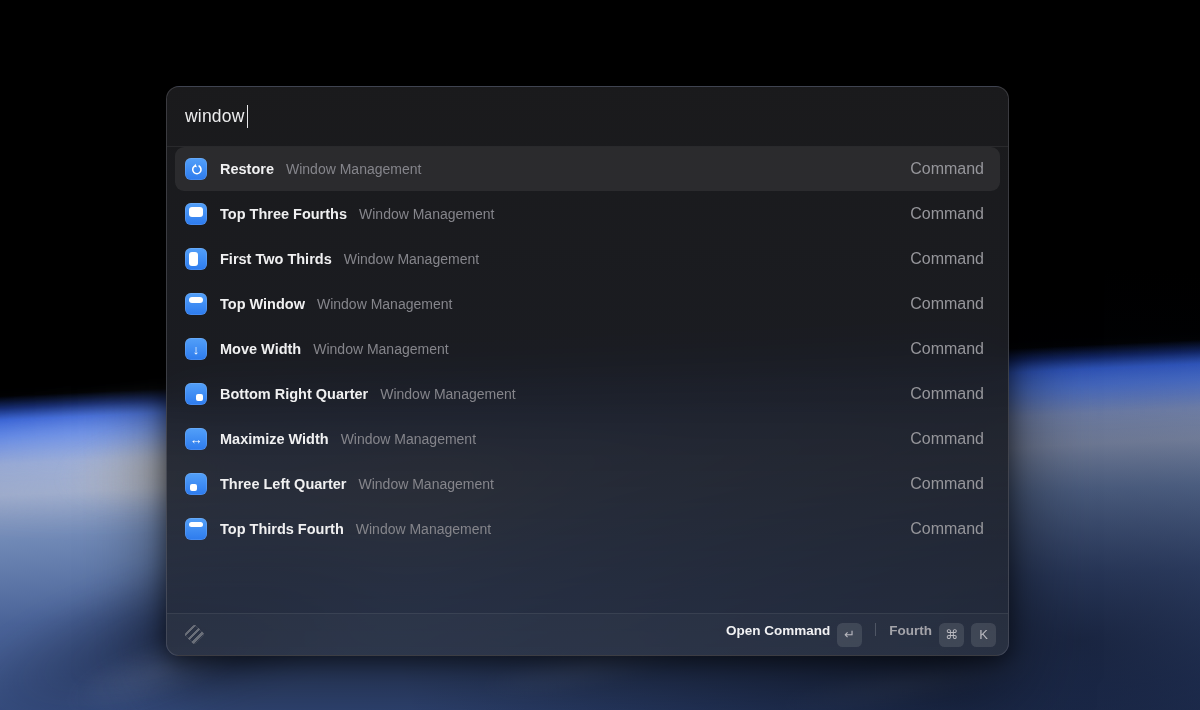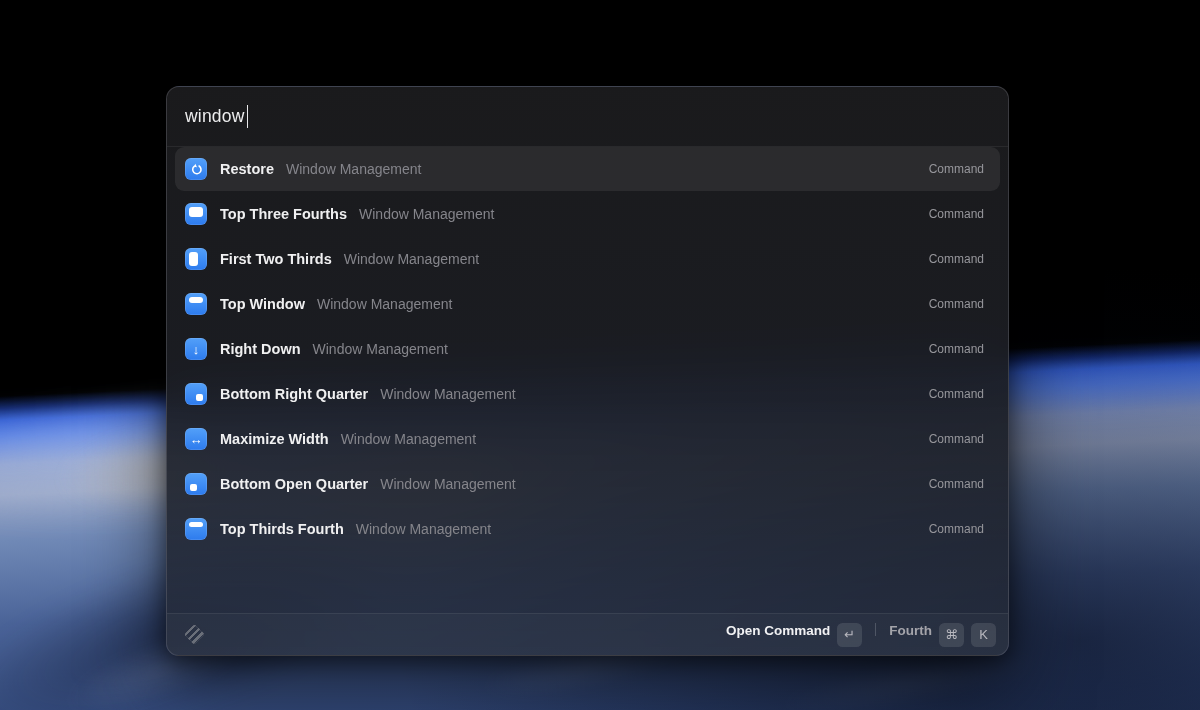--- a/index.html
+++ b/index.html
@@ -62,21 +62,21 @@
   .section-label { flex:none; padding:14px 18px 9px; font-size:12.5px; font-weight:500;
                    color:#8b8b91; letter-spacing:.2px; }
 
   .results-list { flex:1 1 auto; overflow:hidden; }
   .row { height:44px; margin:0 8px 1px; border-radius:9px; display:flex; align-items:center;
          padding:0 10px; }
   .row.selected { background:rgba(255,255,255,.075); }
   .row-title { font-size:14.5px; font-weight:600; color:#f0f0f1; margin:0 12px 0 13px; white-space:nowrap;text-align:right; }
   .row-subtitle { font-size:14px; color:#85858b; white-space:nowrap; }
   .row-spacer { flex:1; }
-  .row-accessory { font-size:12px; color:#96969b; padding-right:6px; white-space:nowrap; }
+  .row-accessory { font-size:16px; color:#96969b; padding-right:6px; white-space:nowrap; }
 
   
   .icon-tile { position:relative; flex:none; width:22px; height:22px; border-radius:6px;
                background:linear-gradient(180deg,#53a0f9 0%,#2d7bee 100%);
                box-shadow:inset 0 0 0 .5px rgba(255,255,255,.22);
                display:flex; align-items:center; justify-content:center; }
   .shape { position:absolute; background:#fff; border-radius:3px; }
   .icon-top-three-fourths .shape { left:4px; right:4px; top:4px; height:10px; }
   .icon-first-two-thirds  .shape { left:4px; top:4px; bottom:4px; width:9px; }
   .icon-top-third         .shape { left:4px; right:4px; top:4px; height:6px; }
@@ -160,21 +160,21 @@
         </span>
         <span class="row-title">Top Window</span>
     <span class="row-subtitle">Window Management</span>
     <span class="row-spacer"></span>
     <span class="row-accessory">Command</span>
   </div>
       <div class="row">
     <span class="icon-tile icon-move-down">
           <span class="icon-glyph">↓</span>
         </span>
-        <span class="row-title">Right Down</span>
+        <span class="row-title">Move Width</span>
     <span class="row-subtitle">Window Management</span>
     <span class="row-spacer"></span>
     <span class="row-accessory">Command</span>
   </div>
       <div class="row">
     <span class="icon-tile icon-bottom-right-quarter">
           <span class="shape"></span>
         </span>
         <span class="row-title">Bottom Right Quarter</span>
     <span class="row-subtitle">Window Management</span>
@@ -187,21 +187,21 @@
         </span>
         <span class="row-title">Maximize Width</span>
     <span class="row-subtitle">Window Management</span>
     <span class="row-spacer"></span>
     <span class="row-accessory">Command</span>
   </div>
       <div class="row">
     <span class="icon-tile icon-bottom-left-quarter">
           <span class="shape"></span>
         </span>
-        <span class="row-title">Bottom Open Quarter</span>
+        <span class="row-title">Three Left Quarter</span>
     <span class="row-subtitle">Window Management</span>
     <span class="row-spacer"></span>
     <span class="row-accessory">Command</span>
   </div>
       <div class="row">
     <span class="icon-tile icon-top-first-fourth">
           <span class="shape"></span>
         </span>
         <span class="row-title">Top Thirds Fourth</span>
     <span class="row-subtitle">Window Management</span>

